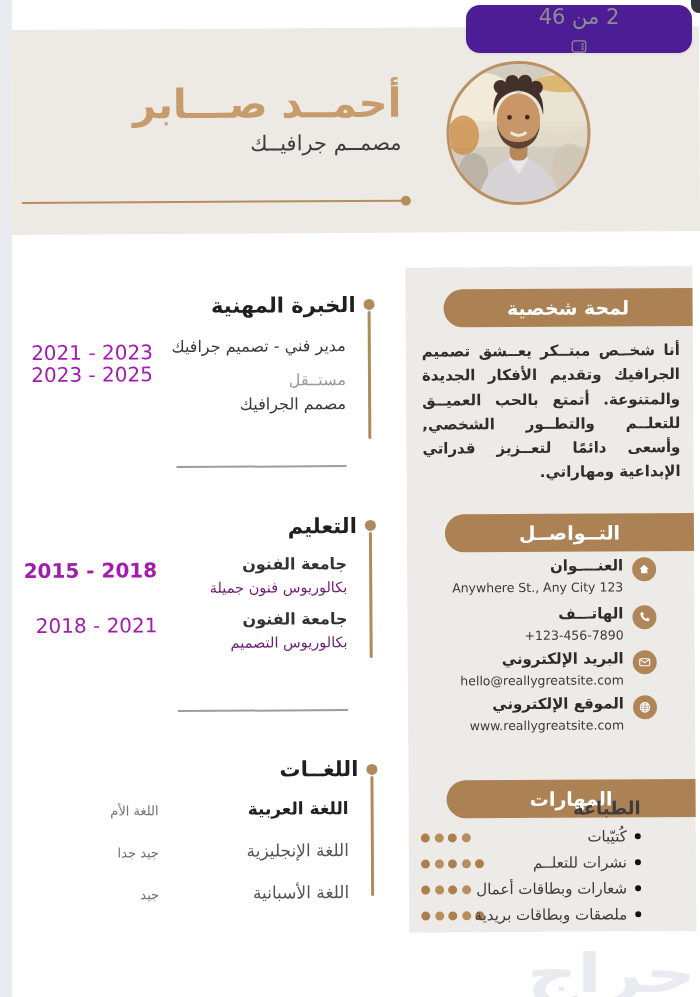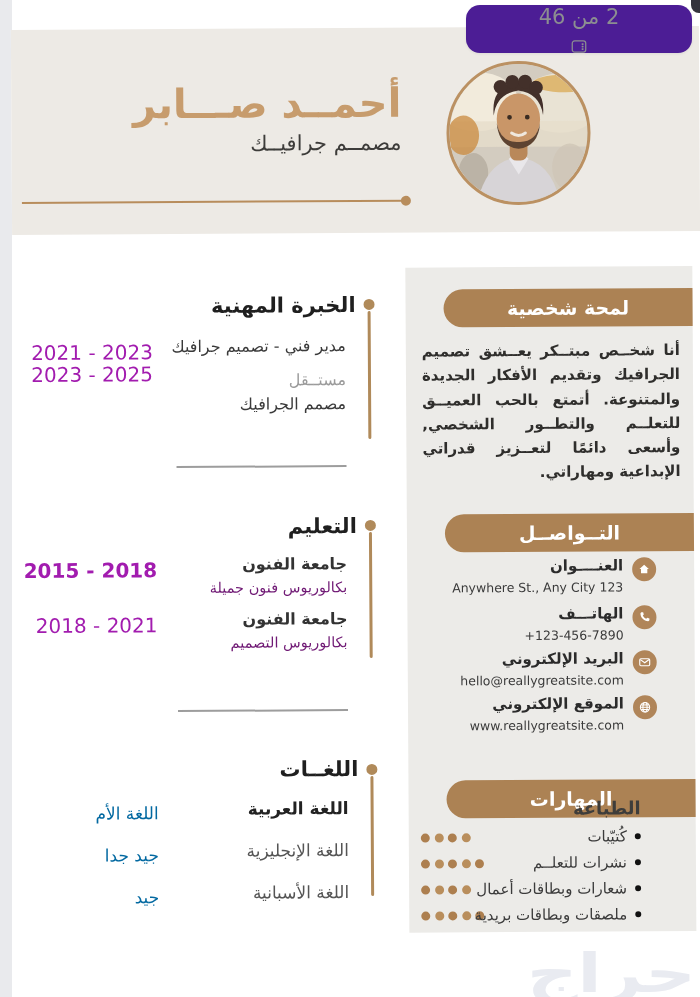--- a/index.html
+++ b/index.html
@@ -28,21 +28,21 @@
   .tl-dot{position:absolute;width:11px;height:11px;border-radius:50%;background:#b08a5a;}
   .tl-line{position:absolute;width:2.5px;background:#b08a5a;border-radius:2px;}
   .entry-title{position:absolute;font-size:16px;color:#3a3a3a;direction:rtl;white-space:nowrap;}
   .entry-title.bold{font-weight:bold;color:#333;}
   .entry-sub{position:absolute;font-size:14.5px;color:#701a75;direction:rtl;white-space:nowrap;}
   .entry-gray{position:absolute;font-size:16px;color:#9b9b9b;direction:rtl;white-space:nowrap;letter-spacing:.5px;}
   .entry-date{position:absolute;font-size:20px;color:#a21caf;direction:ltr;white-space:nowrap;}
   .divider{position:absolute;height:1.5px;background:#9d9d9d;}
   .lang-label{position:absolute;font-size:17px;direction:rtl;white-space:nowrap;color:#555;}
   .lang-label.bold{font-weight:bold;color:#222;}
-  .lang-level{position:absolute;font-size:17px;color:#0369a1;direction:rtl;white-space:nowrap;}
+  .lang-level{position:absolute;font-size:13px;color:#737373;direction:rtl;white-space:nowrap;}
 
   
   .sidebar{position:absolute;left:393px;top:240px;width:287px;height:665px;background:#ecebe8;}
   .ribbon{position:absolute;left:38px;right:0;height:38px;background:#ac8254;border-radius:19px 0 0 19px;
           color:#fff;font-size:19px;font-weight:bold;display:flex;align-items:center;justify-content:center;
           direction:rtl;letter-spacing:.5px;}
   .profile-text{position:absolute;left:16px;right:13px;top:72px;direction:rtl;text-align:justify;
                 font-size:15px;font-weight:bold;color:#2f2e2c;line-height:1.62;}
   .contact-list{position:absolute;top:290px;left:12px;right:38px;height:190px;}
   .c-row{position:absolute;left:0;right:0;height:46px;}

